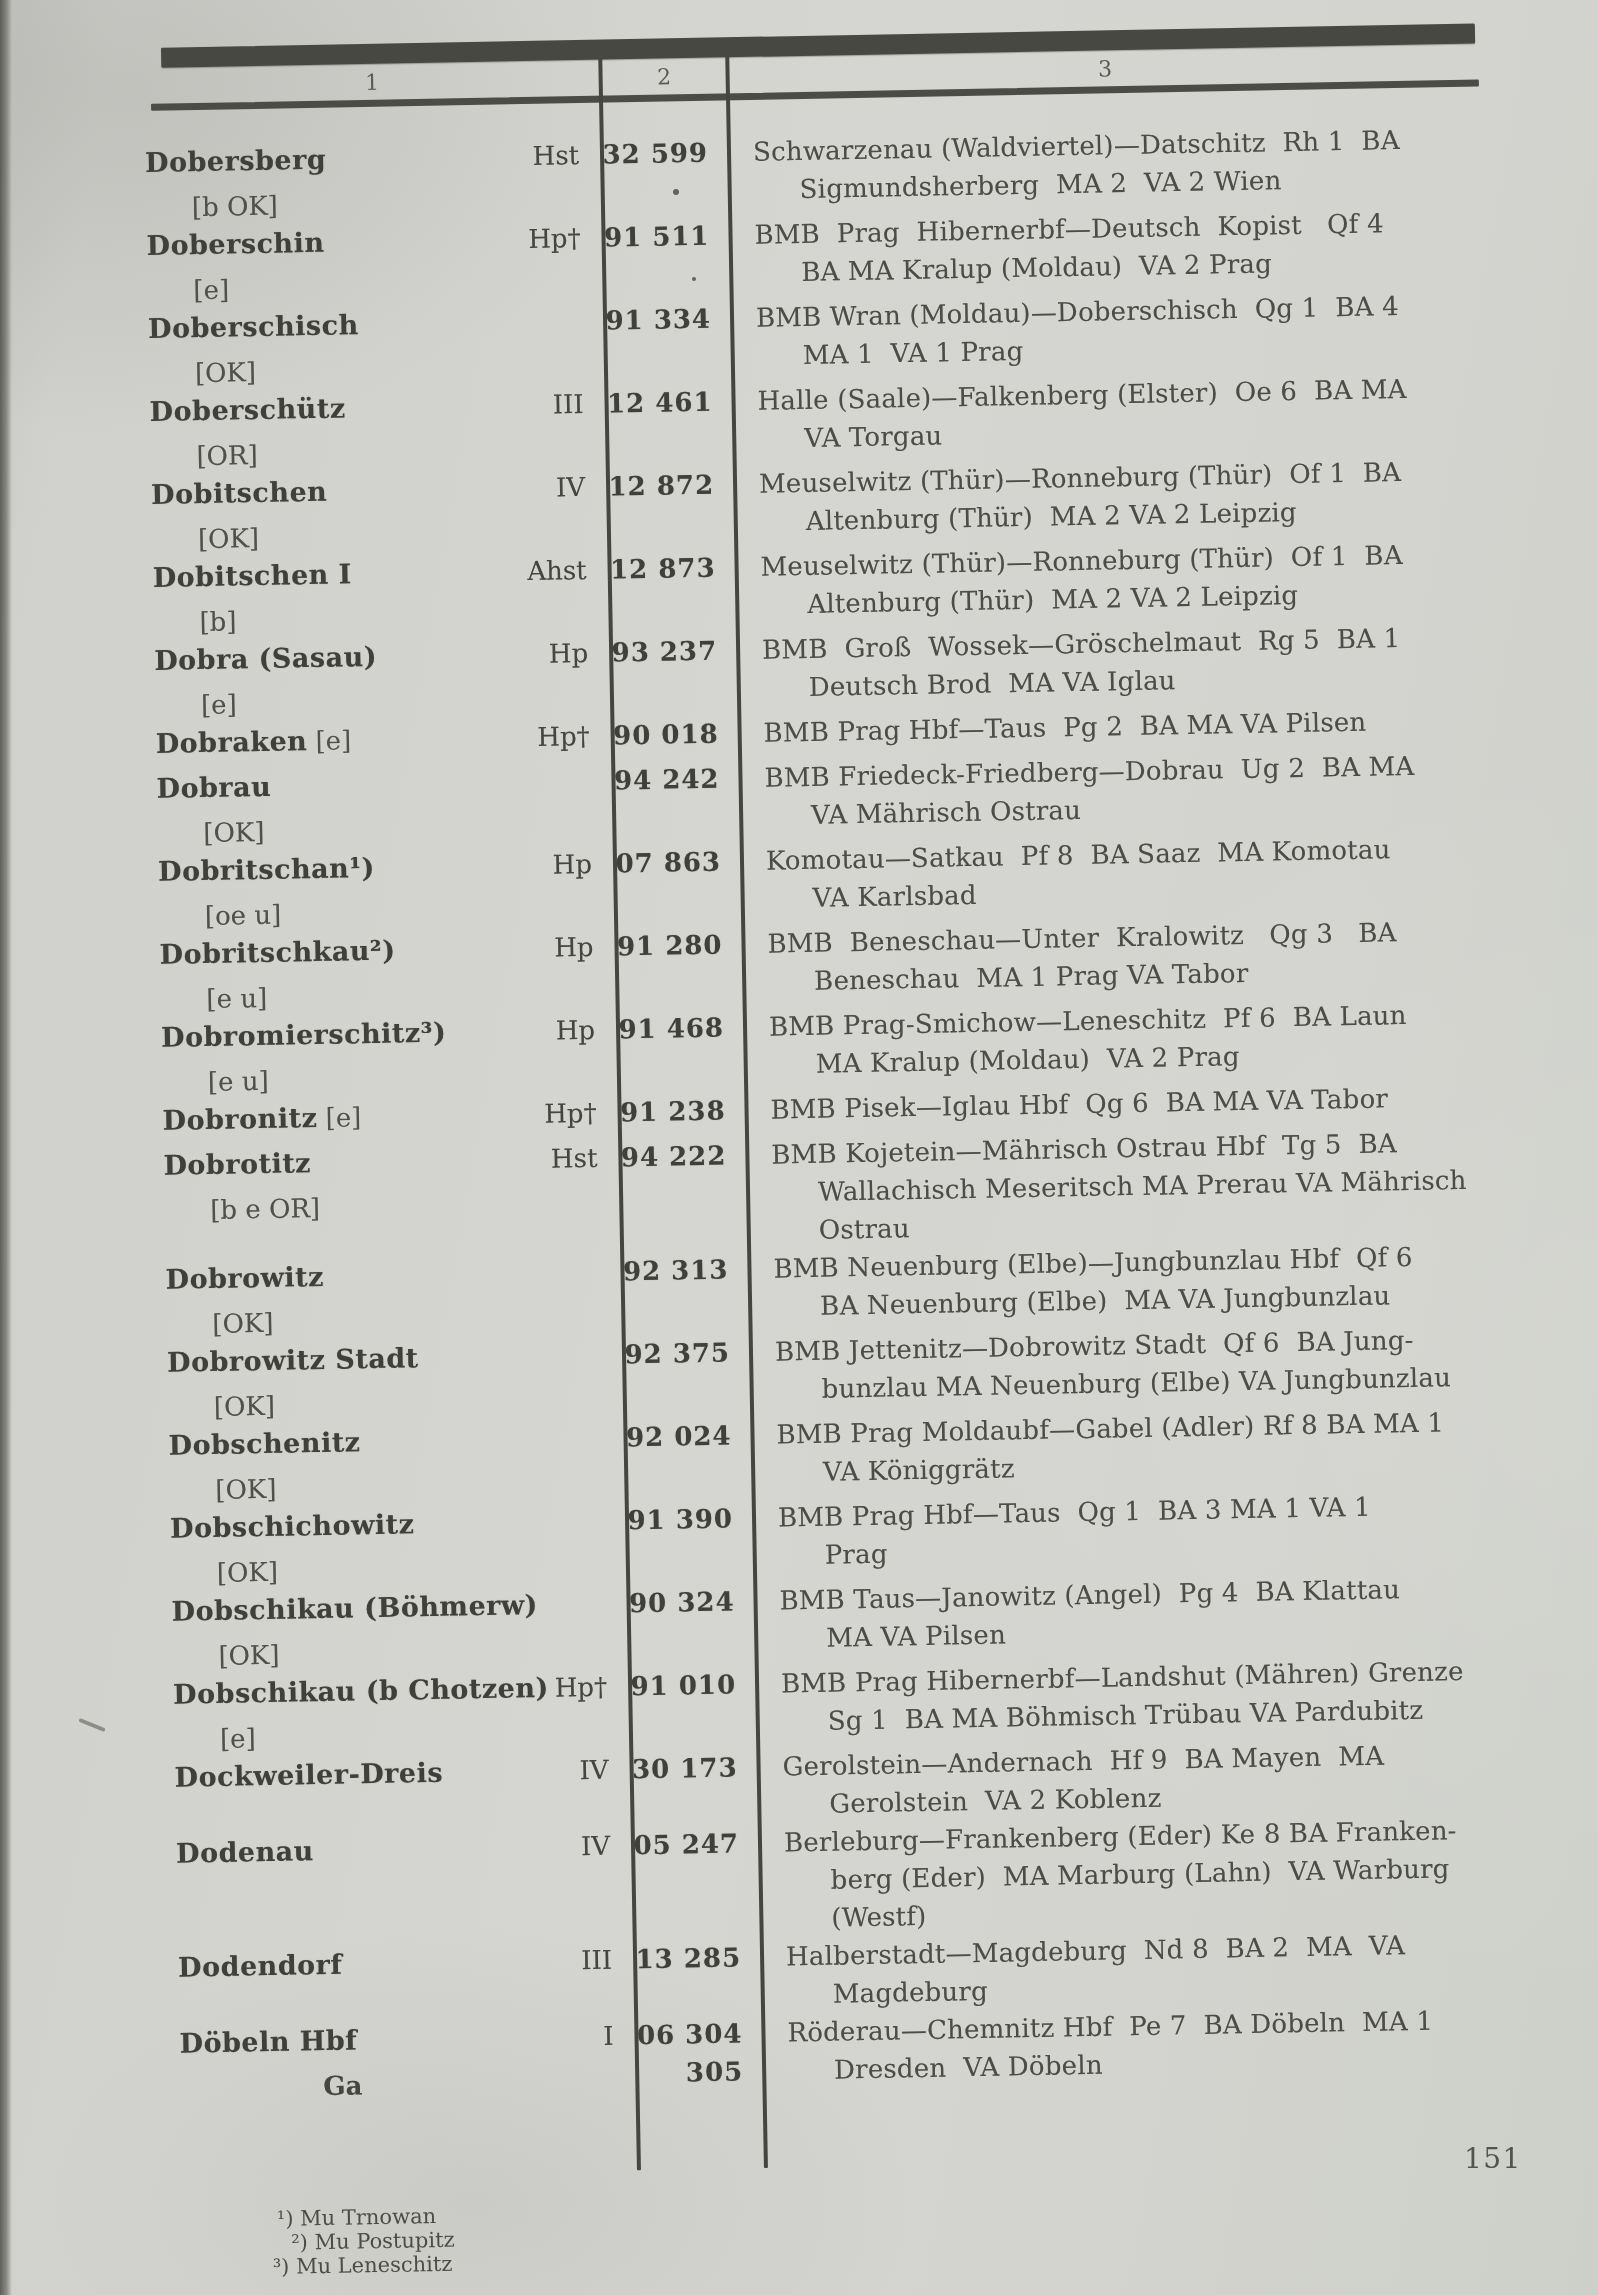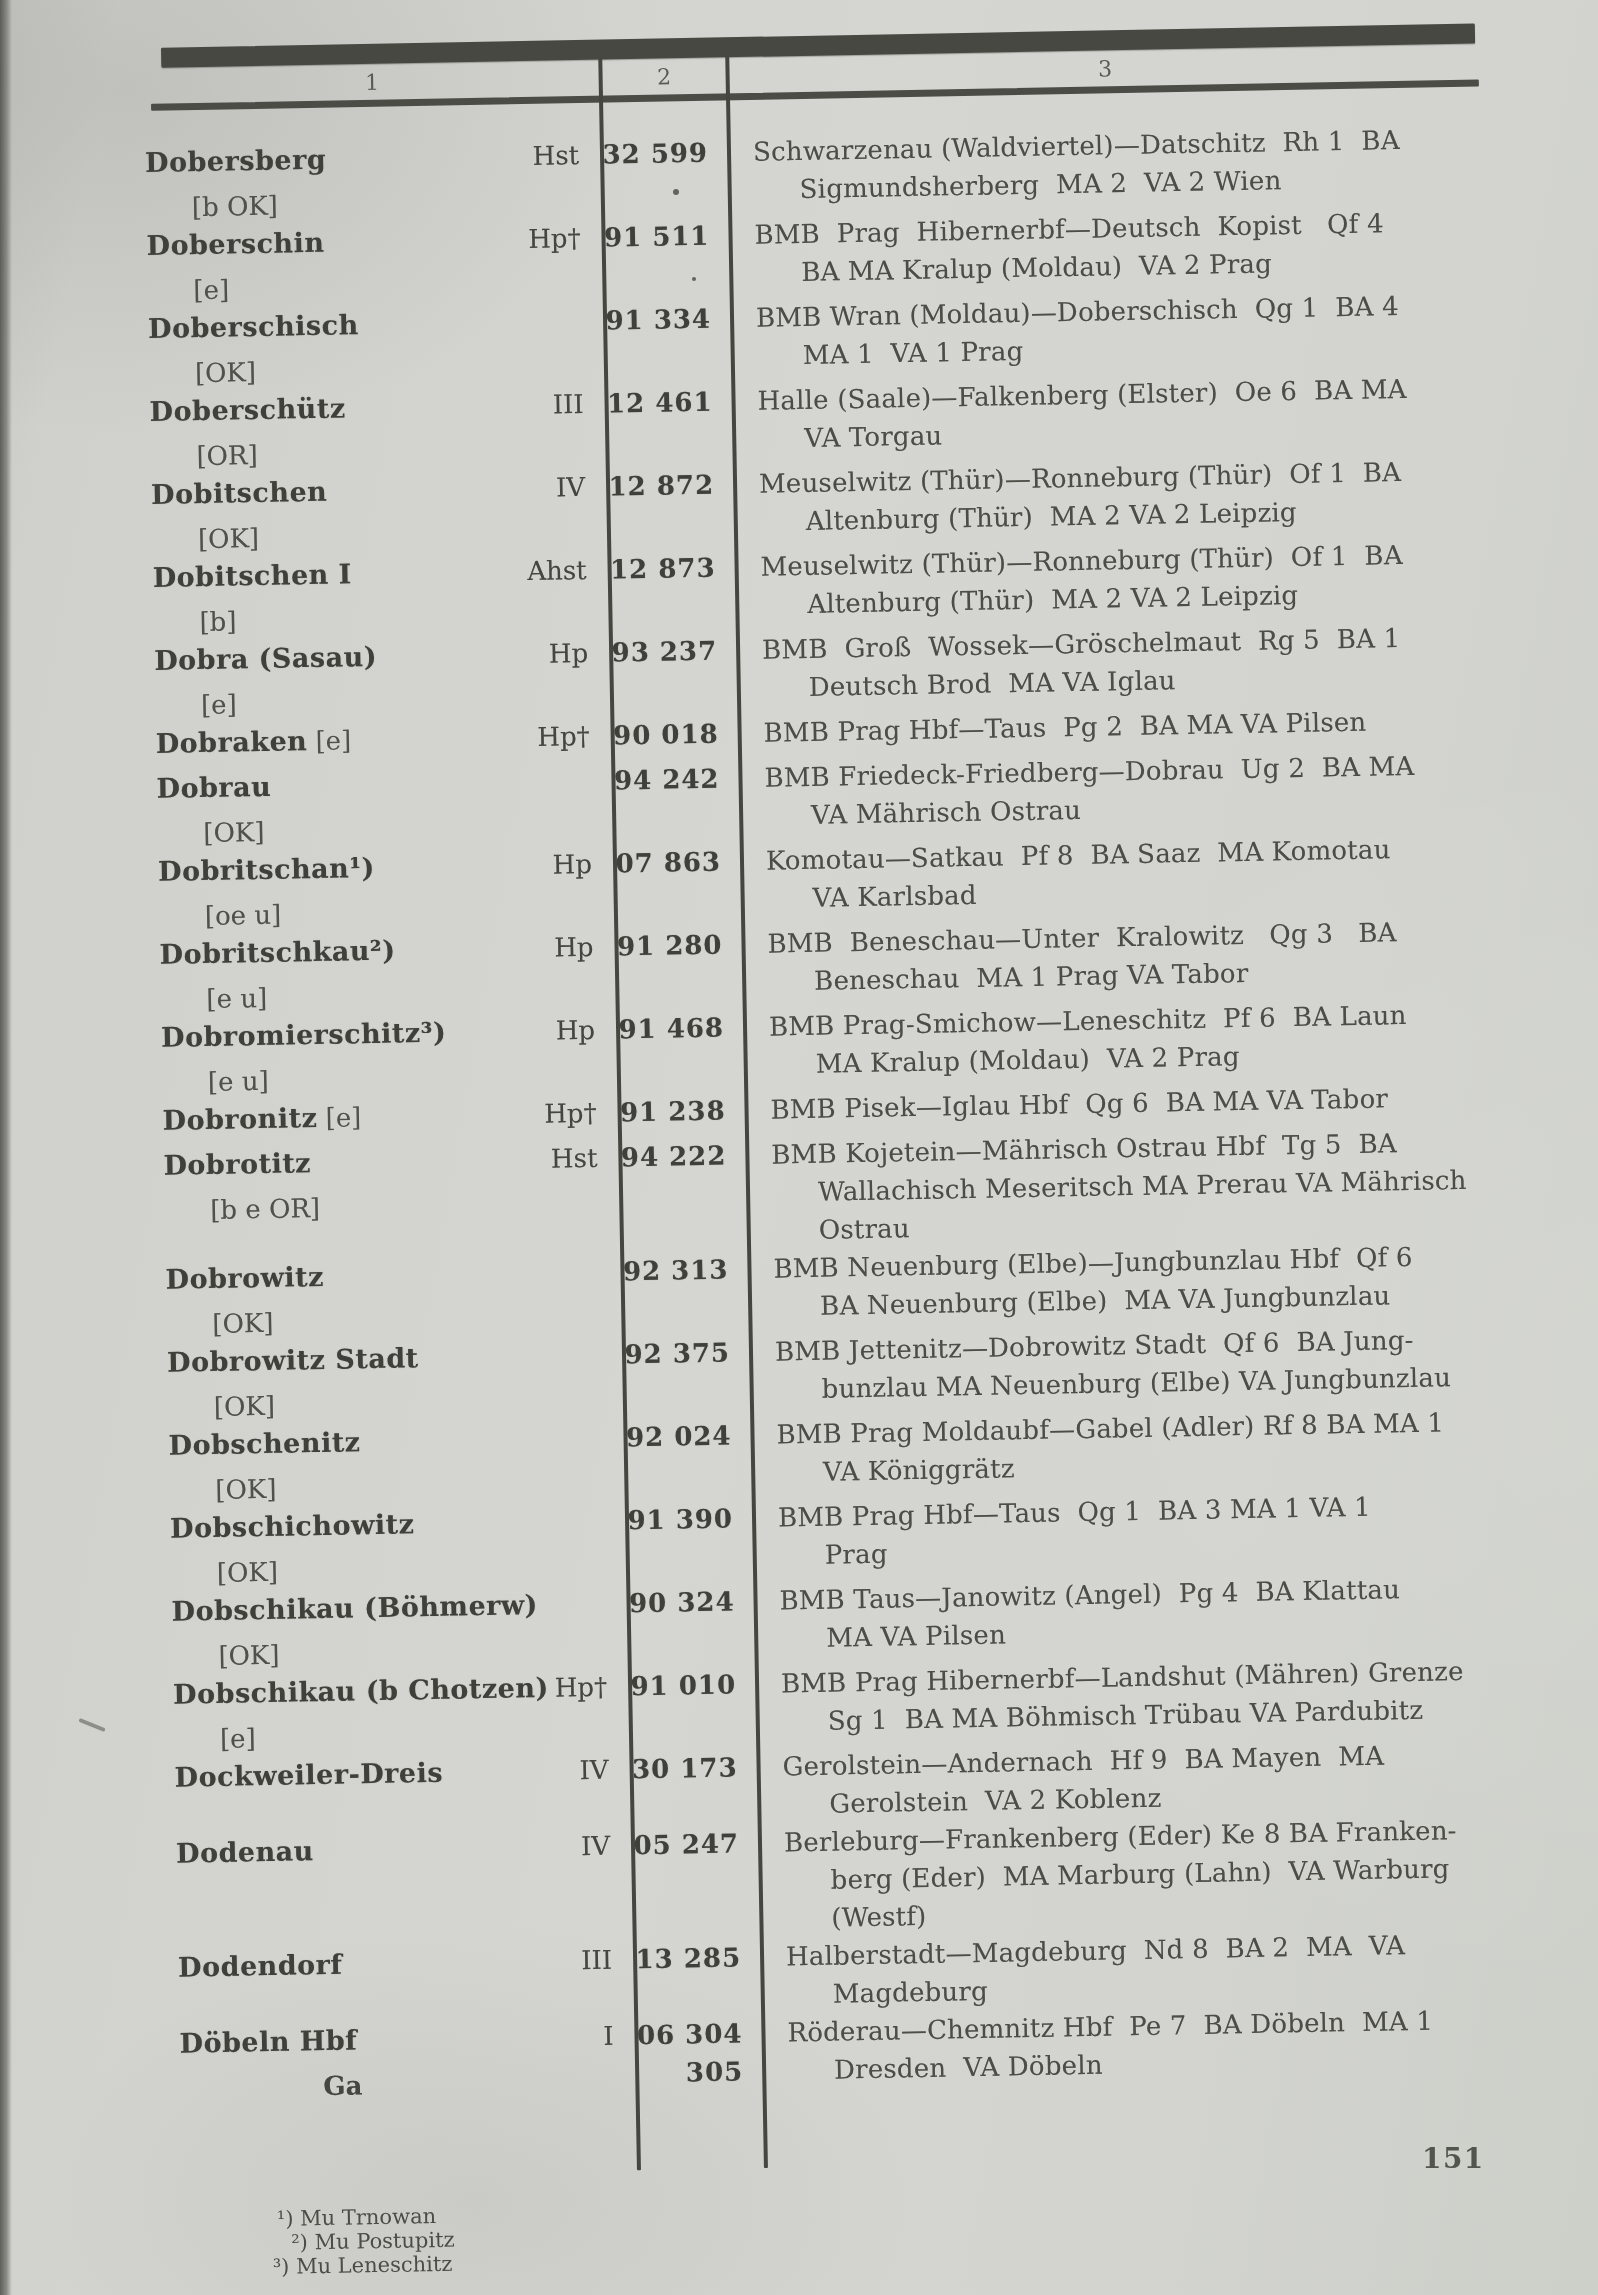--- a/index.html
+++ b/index.html
@@ -78,22 +78,22 @@
     white-space:pre;font-size:26px;color:#4c4d46;letter-spacing:0.2px;
     text-shadow:0 0 0.5px rgba(62,63,57,.3);
   }
   .rline + .rline{padding-left:46px;}
   .footnotes{
     margin-top:77px;font-size:21px;color:#4c4d46;white-space:pre;
   }
   .footnotes .fn{display:inline-block;}
   .fn1{margin-left:54px;} .fn2{margin-left:68px;} .fn3{margin-left:49px;}
   .page-number{
-    position:absolute;left:1422px;top:2142px;
-    font-weight:700;font-size:28px;color:#53544d;letter-spacing:1.4px;text-align:center;
+    position:absolute;left:1464px;top:2142px;
+    font-weight:400;font-size:28px;color:#53544d;letter-spacing:1.4px;text-align:center;
   }
   .pencil-mark{
     position:absolute;left:78px;top:1723px;width:28px;height:4.3px;
     background:#8d8e88;border-radius:2.4px;transform:rotate(22deg);
   }
   .ink-dot{position:absolute;border-radius:50%;background:#62635c;}
   .dot1{left:673px;top:189px;width:6.2px;height:6.2px;}
   .dot2{left:692px;top:277px;width:4.3px;height:4.3px;}
 </style>
 </head>

